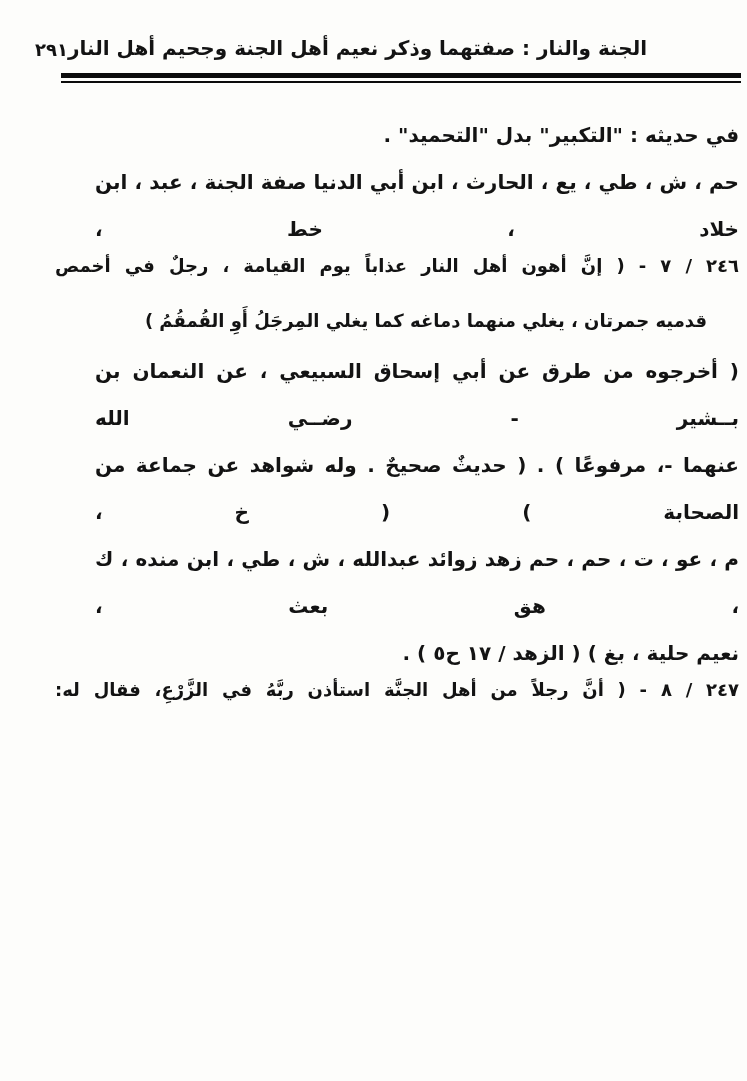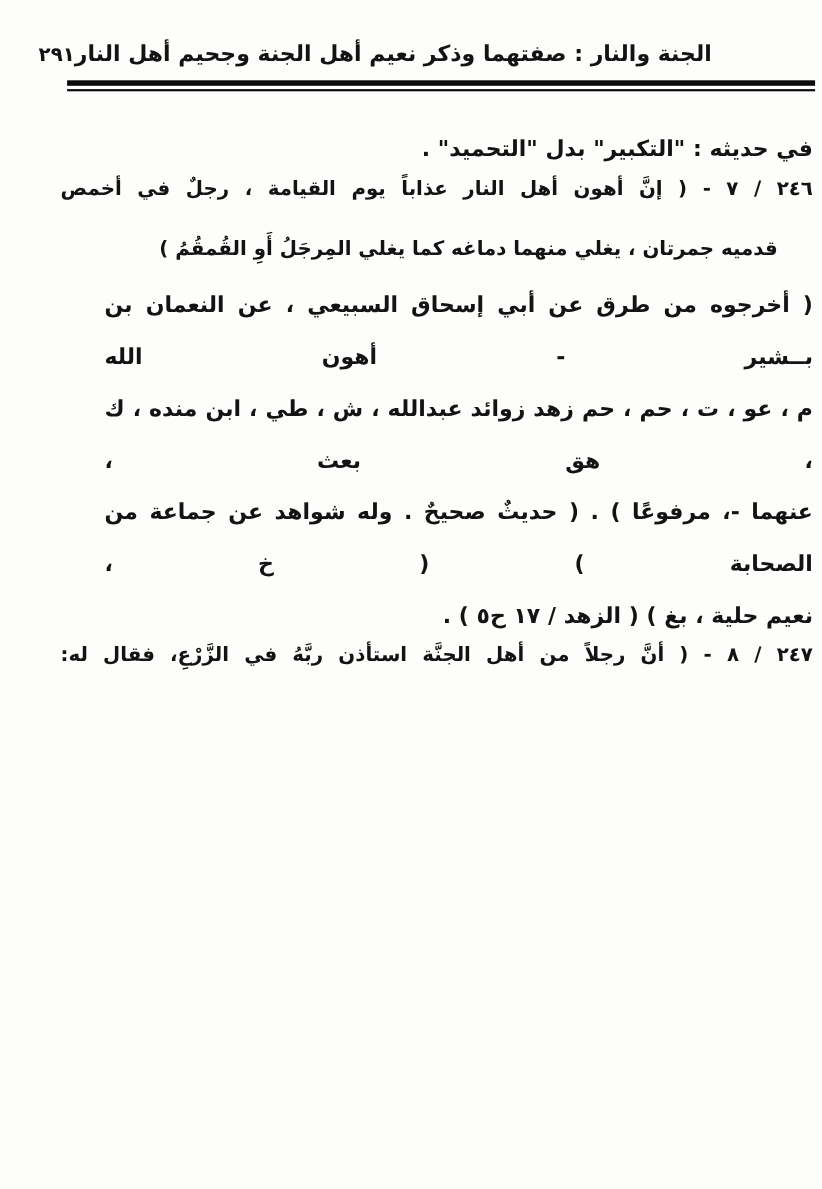--- a/index.html
+++ b/index.html
@@ -55,31 +55,32 @@
     </div>
 
     <div class="rule"></div>
 
     <section class="commentary" id="intro">
       <div class="line short">في حديثه : "التكبير" بدل "التحميد" .</div>
     </section>
 
 
     <section class="commentary" id="takhrij245">
+      <div class="line full">حم ، ش ، طي ، يع ، الحارث ، ابن أبي الدنيا صفة الجنة ، عبد ، ابن خلاد ، خط ،</div>
     </section>
 
     <section class="matn" id="hadith246">
       <div class="line full">٢٤٦ / ٧ - ( إنَّ أهون أهل النار عذاباً يوم القيامة ، رجلٌ في أخمص</div>
       <div class="line short indent-r">قدميه جمرتان ، يغلي منهما دماغه كما يغلي المِرجَلُ أَوِ القُمقُمُ )</div>
     </section>
 
     <section class="commentary" id="takhrij246">
-      <div class="line full">( أخرجوه من طرق عن أبي إسحاق السبيعي ، عن النعمان بن بــشير - أهون الله</div>
+      <div class="line full">( أخرجوه من طرق عن أبي إسحاق السبيعي ، عن النعمان بن بــشير - رضــي الله</div>
+      <div class="line full">عنهما -، مرفوعًا ) . ( حديثٌ صحيحٌ . وله شواهد عن جماعة من الصحابة ) ( خ ،</div>
       <div class="line full">م ، عو ، ت ، حم ، حم زهد زوائد عبدالله ، ش ، طي ، ابن منده ، ك ، هق بعث ،</div>
-      <div class="line full">عنهما -، مرفوعًا ) . ( حديثٌ صحيحٌ . وله شواهد عن جماعة من الصحابة ) ( خ ،</div>
       <div class="line short">نعيم حلية ، بغ ) ( الزهد / ١٧ ح٥ ) .</div>
     </section>
 
     <section class="matn" id="hadith247">
       <div class="line full">٢٤٧ / ٨ - ( أنَّ رجلاً من أهل الجنَّة استأذن ربَّهُ في الزَّرْعِ، فقال له:</div>
 
     </section>
 
   </div>
 </div>

